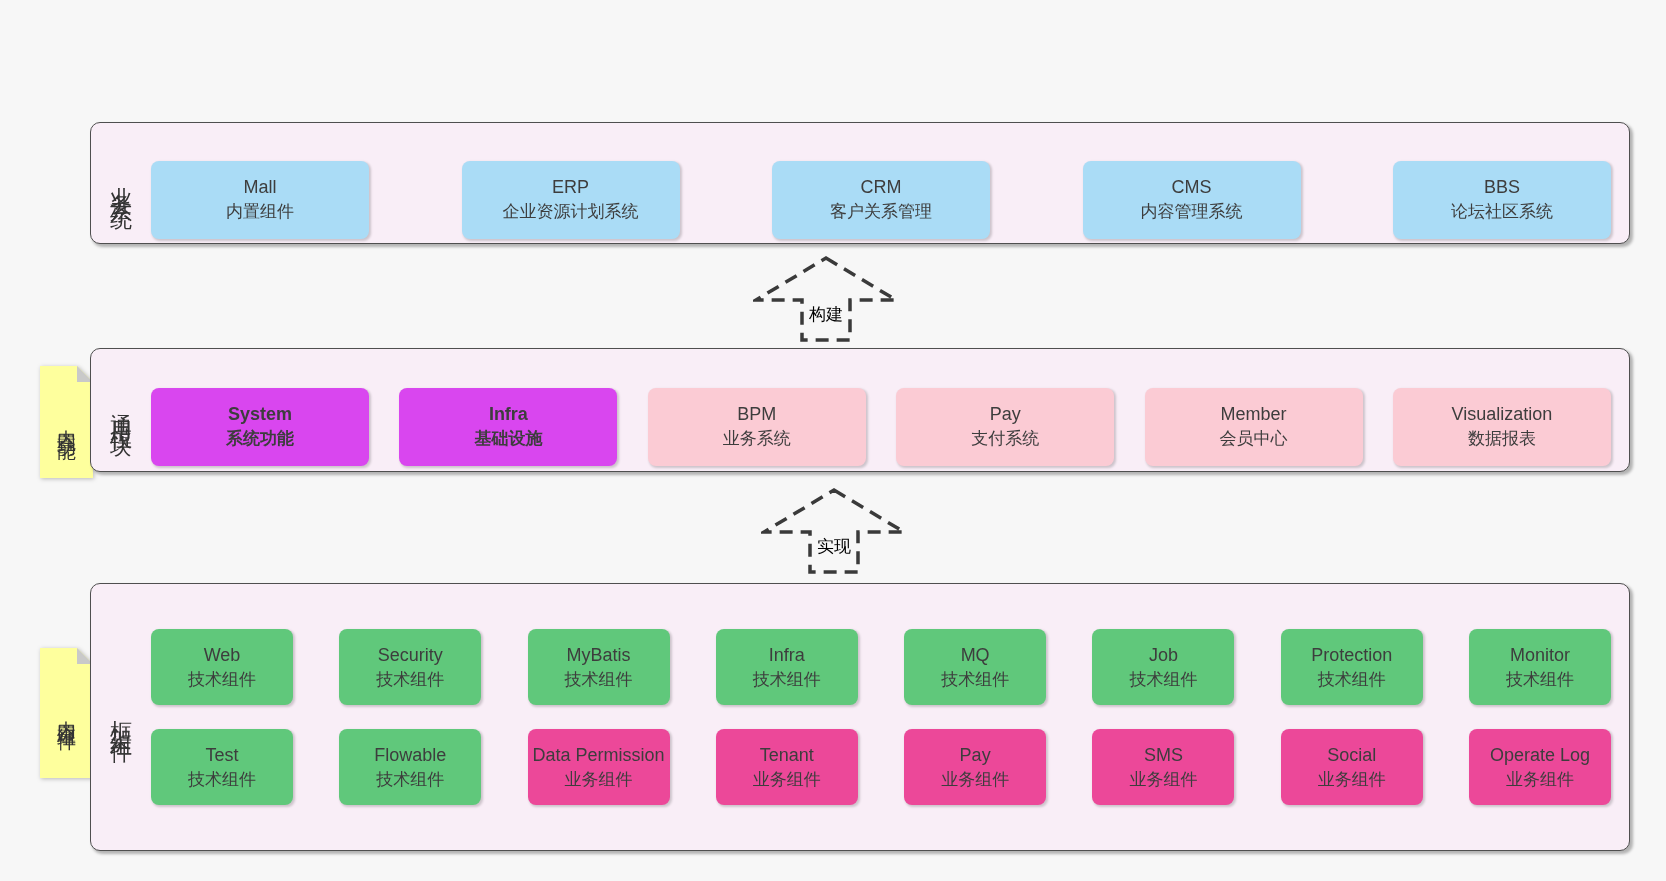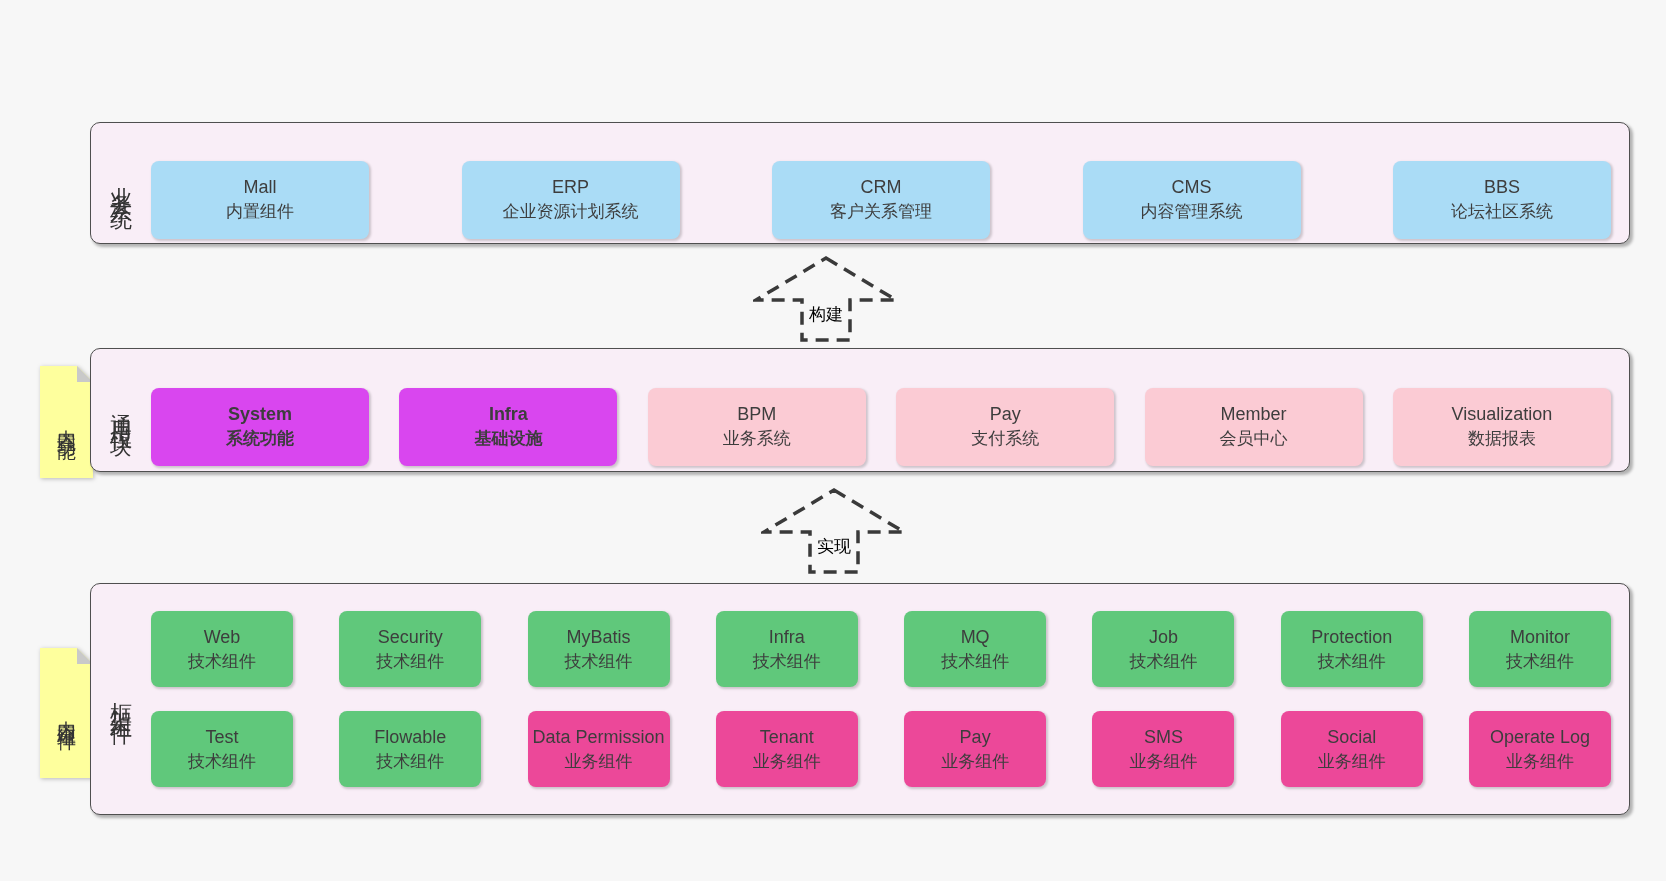--- a/index.html
+++ b/index.html
@@ -11,21 +11,21 @@
   }
   .panel{
     position:absolute;left:90px;width:1540px;
     background:#f9eef7;border:1.5px solid #4f4f4f;border-radius:10px;
     box-shadow:2.5px 2.5px 3px rgba(0,0,0,.28);
     display:flex;align-items:center;box-sizing:border-box;
     padding:0 18px 0 10px;
   }
   #panel-business{top:122px;height:122px;}
   #panel-common{top:348px;height:124px;}
-  #panel-framework{top:583px;height:232px;}
+  #panel-framework{top:583px;height:268px;}
   .vlabel{
     flex:none;width:40px;align-self:stretch;
     display:flex;align-items:center;justify-content:center;
     writing-mode:vertical-rl;text-orientation:upright;
     font-size:22px;letter-spacing:7px;color:#333;
     margin-right:10px;
   }
   .cards{flex:1;display:flex;align-items:center;justify-content:space-between;}
   .rows{flex:1;display:flex;flex-direction:column;gap:24px;}
   .row{display:flex;justify-content:space-between;}

